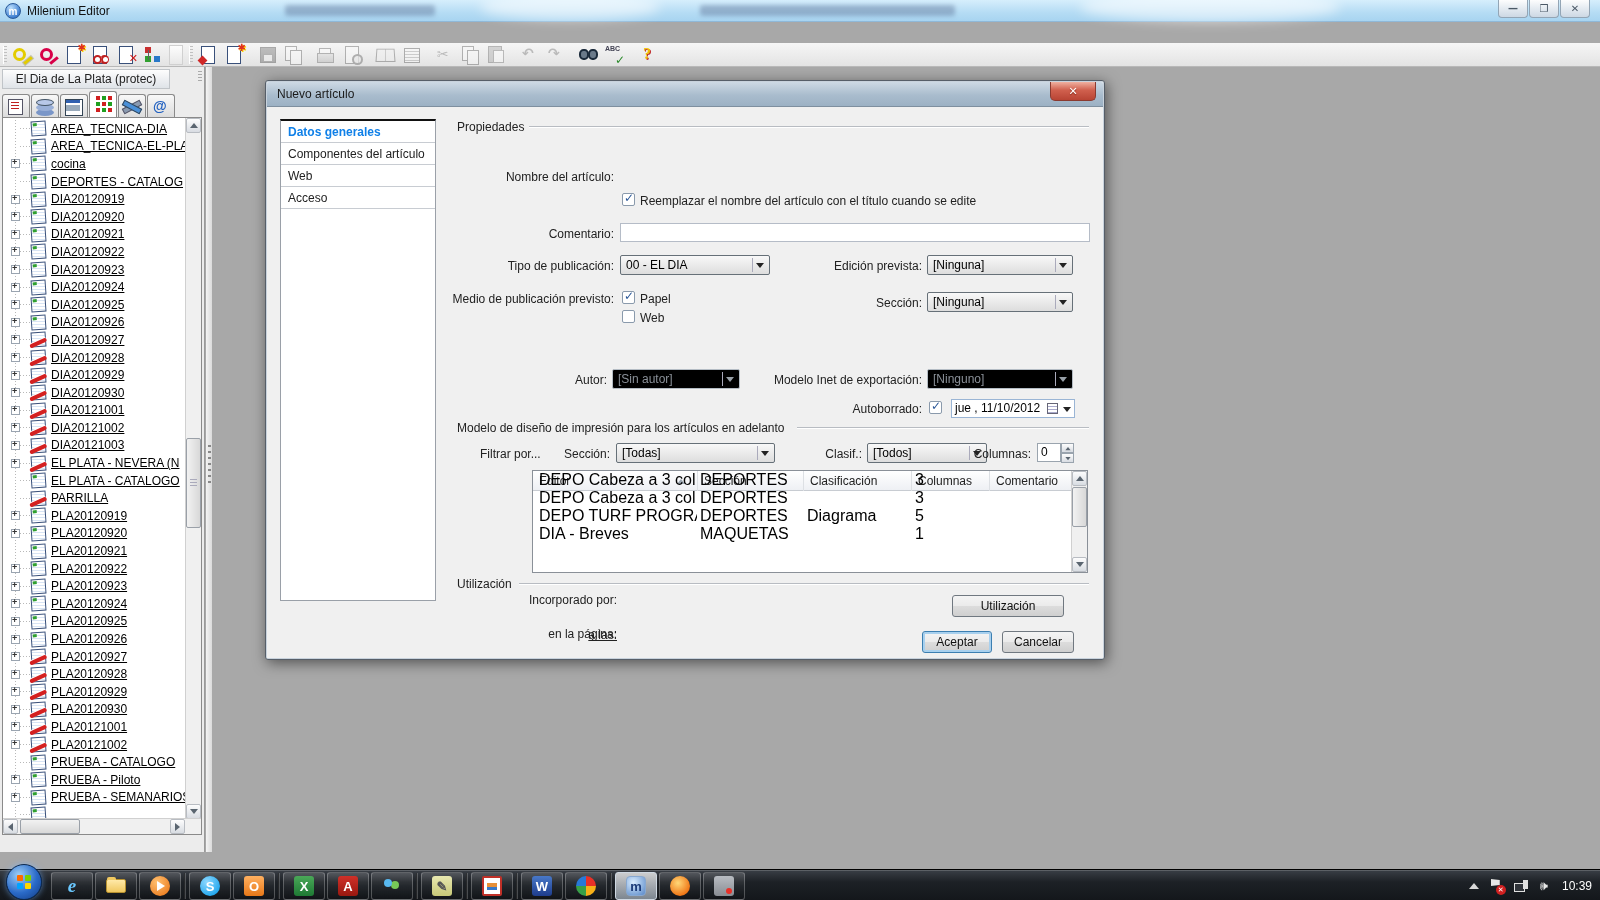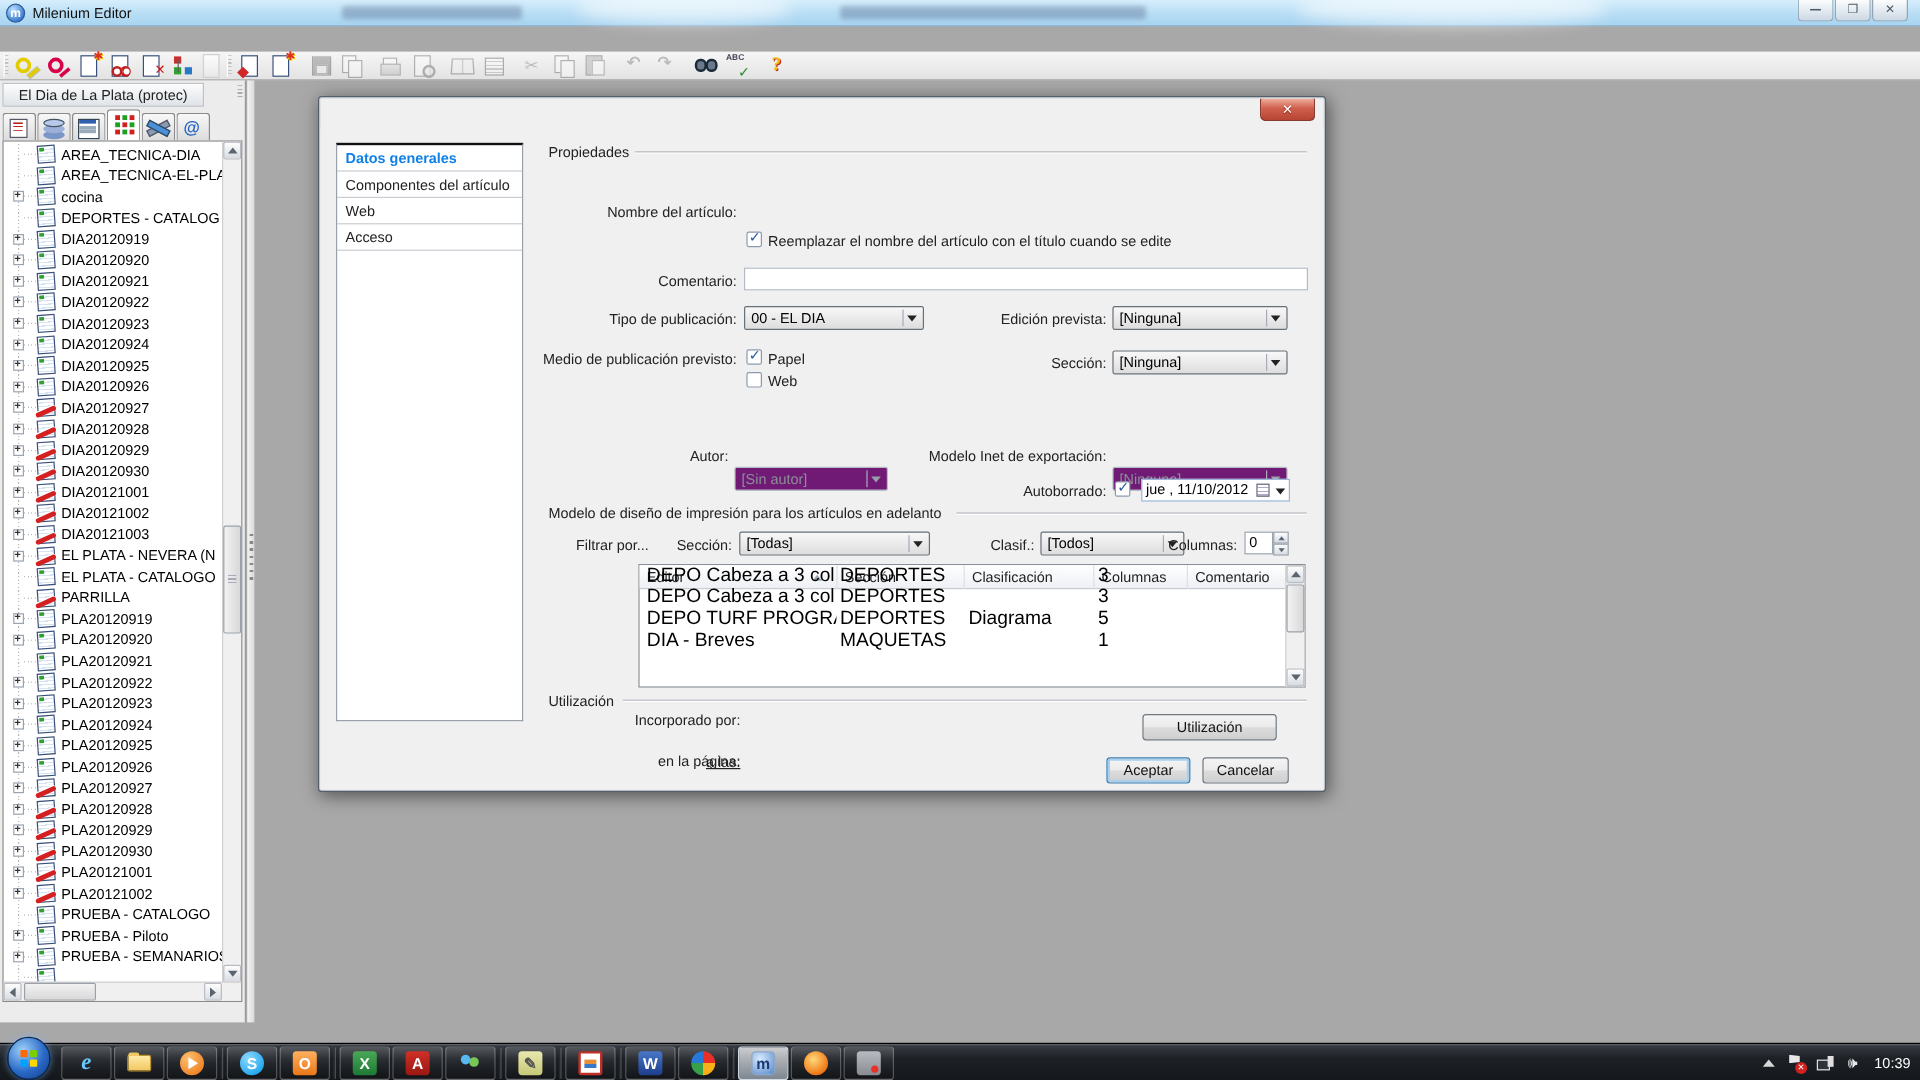--- a/index.html
+++ b/index.html
@@ -87,21 +87,21 @@
   .st4::before{left:6px;top:4px;width:4px;height:4px;background:#d02020;
     box-shadow:6px 0 0 #20a020,12px 0 0 #d02020,0 6px 0 #20a020,6px 6px 0 #d02020,12px 6px 0 #20a020,0 12px 0 #d02020,6px 12px 0 #20a020,12px 12px 0 #d02020;}
   .st5::before{left:3px;top:9px;width:18px;height:4px;background:#8a9ab0;transform:rotate(-28deg);border:1px solid #556;}
   .st5::after{left:3px;top:9px;width:18px;height:4px;background:#4a90d8;transform:rotate(28deg);border:1px solid #345;}
   .st6::before{content:"@";left:5px;top:3px;font:700 14px "Liberation Sans",sans-serif;color:#2060c0;}
 
   #treebox{position:absolute;left:2px;top:50px;width:200px;height:718px;background:#fff;border:1px solid #8a8a8a;overflow:hidden;}
   #tree{position:absolute;left:0;top:2px;width:182px;
     background-image:repeating-linear-gradient(#b8b8b8 0 1px,transparent 1px 3px);
     background-size:1px 100%;background-position:12px 0;background-repeat:no-repeat;}
-  .trow{height:17.6px;display:flex;align-items:center;white-space:nowrap;overflow:hidden;}
+  .trow{height:17.6px;display:flex;align-items:center;white-space:nowrap;overflow:hidden;text-decoration:underline;}
   .exp{flex:0 0 9px;height:9px;margin-left:8px;border:1px solid #9aa4b0;background:#fff;position:relative;}
   .exp.has::before{content:"+";position:absolute;left:0px;top:-3px;font:700 9px "Liberation Sans",sans-serif;color:#333;}
   .exp.no{visibility:hidden;}
   .tdots{flex:0 0 11px;height:1px;background:repeating-linear-gradient(to right,#b8b8b8 0 1px,transparent 1px 3px);}
   .tico{flex:0 0 15px;height:15px;margin-right:5px;position:relative;border:1px solid #39507a;
     background:repeating-linear-gradient(#fff 0 2px,#d8e4f4 2px 3px);transform:rotate(-4deg);}
   .tico.cal::before{content:"";position:absolute;left:1px;top:1px;width:4px;height:3px;background:#30a030;}
   .tico.red::after{content:"";position:absolute;left:-3px;bottom:1px;width:18px;height:4px;background:#d42020;border-radius:2px;transform:rotate(-20deg);box-shadow:0 -1px 0 #fff;}
   .tlabel{font-size:12px;color:#000;}
 
@@ -144,21 +144,21 @@
   .gline{position:absolute;height:1px;background:#b8bcc2;box-shadow:0 1px 0 #fff;}
   .lbl{position:absolute;font-size:12px;color:#222;text-align:right;}
   .lbl.left{text-align:left;}
   .tbox{position:absolute;height:19px;background:#fff;border:1px solid #9ab5d5;font-size:12px;line-height:17px;padding:0 3px;}
   .hl{background:#3399ff;color:#fff;padding:1px 2px;}
   .combo{position:absolute;height:20px;border:1px solid #667078;border-radius:2px;
     background:linear-gradient(#f8f8f8,#ddd);font-size:12px;line-height:18px;padding:0 20px 0 5px;}
   .combo .ca{position:absolute;right:2px;top:2px;bottom:2px;width:15px;border-left:1px solid #aab;
     display:flex;align-items:center;justify-content:center;}
   .combo .ca::before{content:"";width:0;height:0;border-left:4px solid transparent;border-right:4px solid transparent;border-top:5px solid #222;}
-  .combo.dis{color:#8a9098;border-color:#b4bcc4;background:#701a75;margin-top:20px;}
+  .combo.dis{color:#8a9098;border-color:#b4bcc4;background:#000000;}
   .combo.dis .ca::before{border-top-color:#98a0a8;}
   .cb{position:absolute;width:13px;height:13px;background:#fff;border:1px solid #8a9aac;border-radius:2px;}
   .cb.on::before{content:"✓";position:absolute;left:1px;top:-3px;font:700 12px "DejaVu Sans",sans-serif;color:#2b5797;}
   .spin{position:absolute;width:13px;height:20px;}
   .spin span{position:absolute;left:0;width:13px;height:10px;background:linear-gradient(#fdfdfd,#d8dce2);border:1px solid #9aa4ae;
     display:flex;align-items:center;justify-content:center;}
   .spin span:last-child{top:10px;}
   .spin .arr{transform:scale(.7);}
 
   #mtable{position:absolute;left:265px;top:363px;width:556px;height:103px;background:#fff;border:1px solid #8a9098;}
@@ -598,20 +598,21 @@
             <span class="arr rt"></span>
           </div>
       </div>
     </div>
   </div>
   <div id="splitter">
       <div id="splitgrip"></div>
     </div>
 
   <div id="dialog">
+    <div id="dtitle">Nuevo artículo</div>
     <div id="dclose">✕</div>
     <div id="dbody">
 
       <div id="dnav">
 
       <div class="dnavitem sel">Datos generales</div>
           <div class="dnavitem nrm">Componentes del artículo</div>
           <div class="dnavitem nrm">Web</div>
           <div class="dnavitem nrm">Acceso</div>
         </div>

